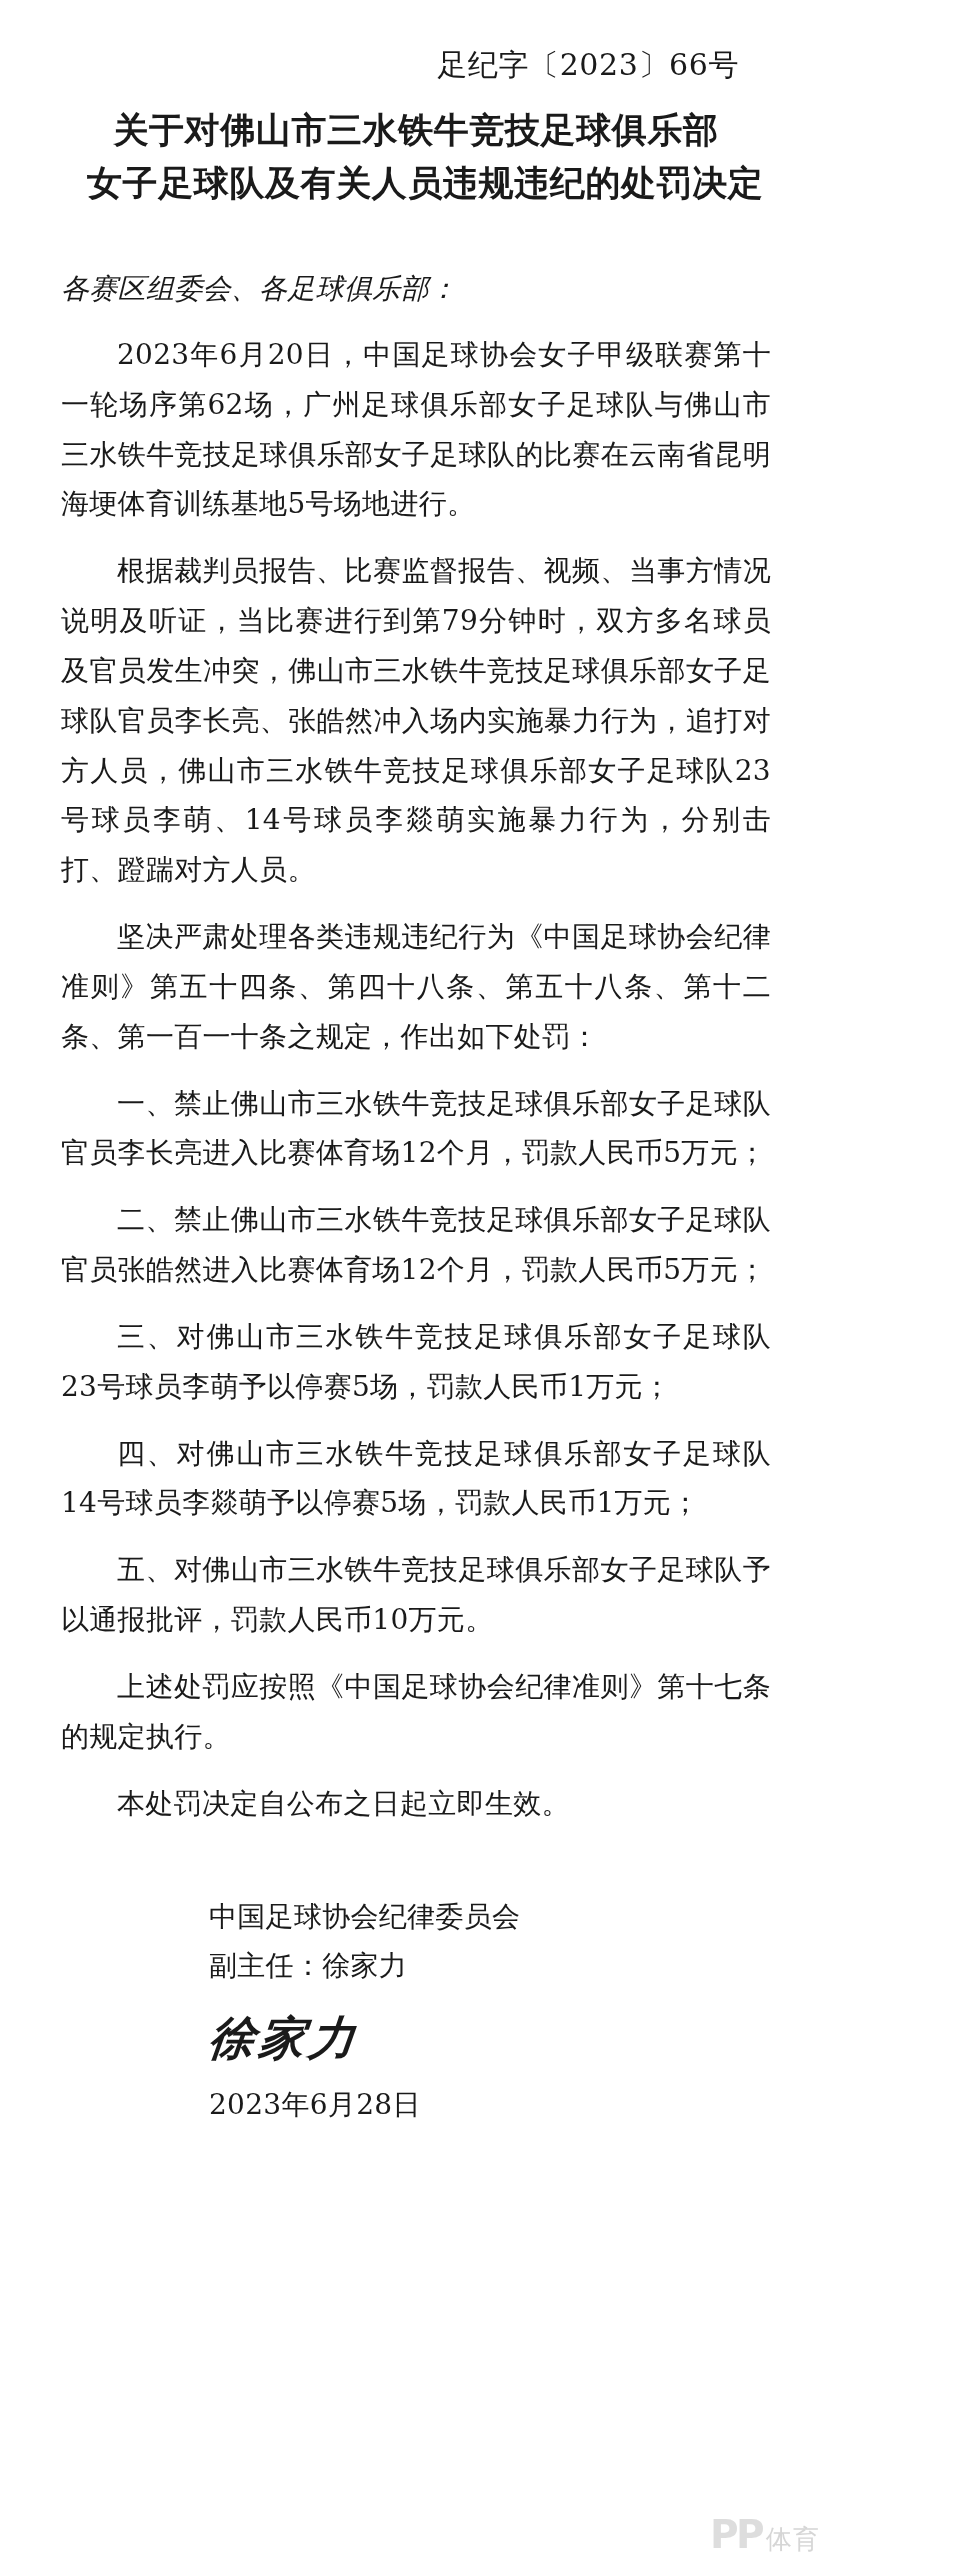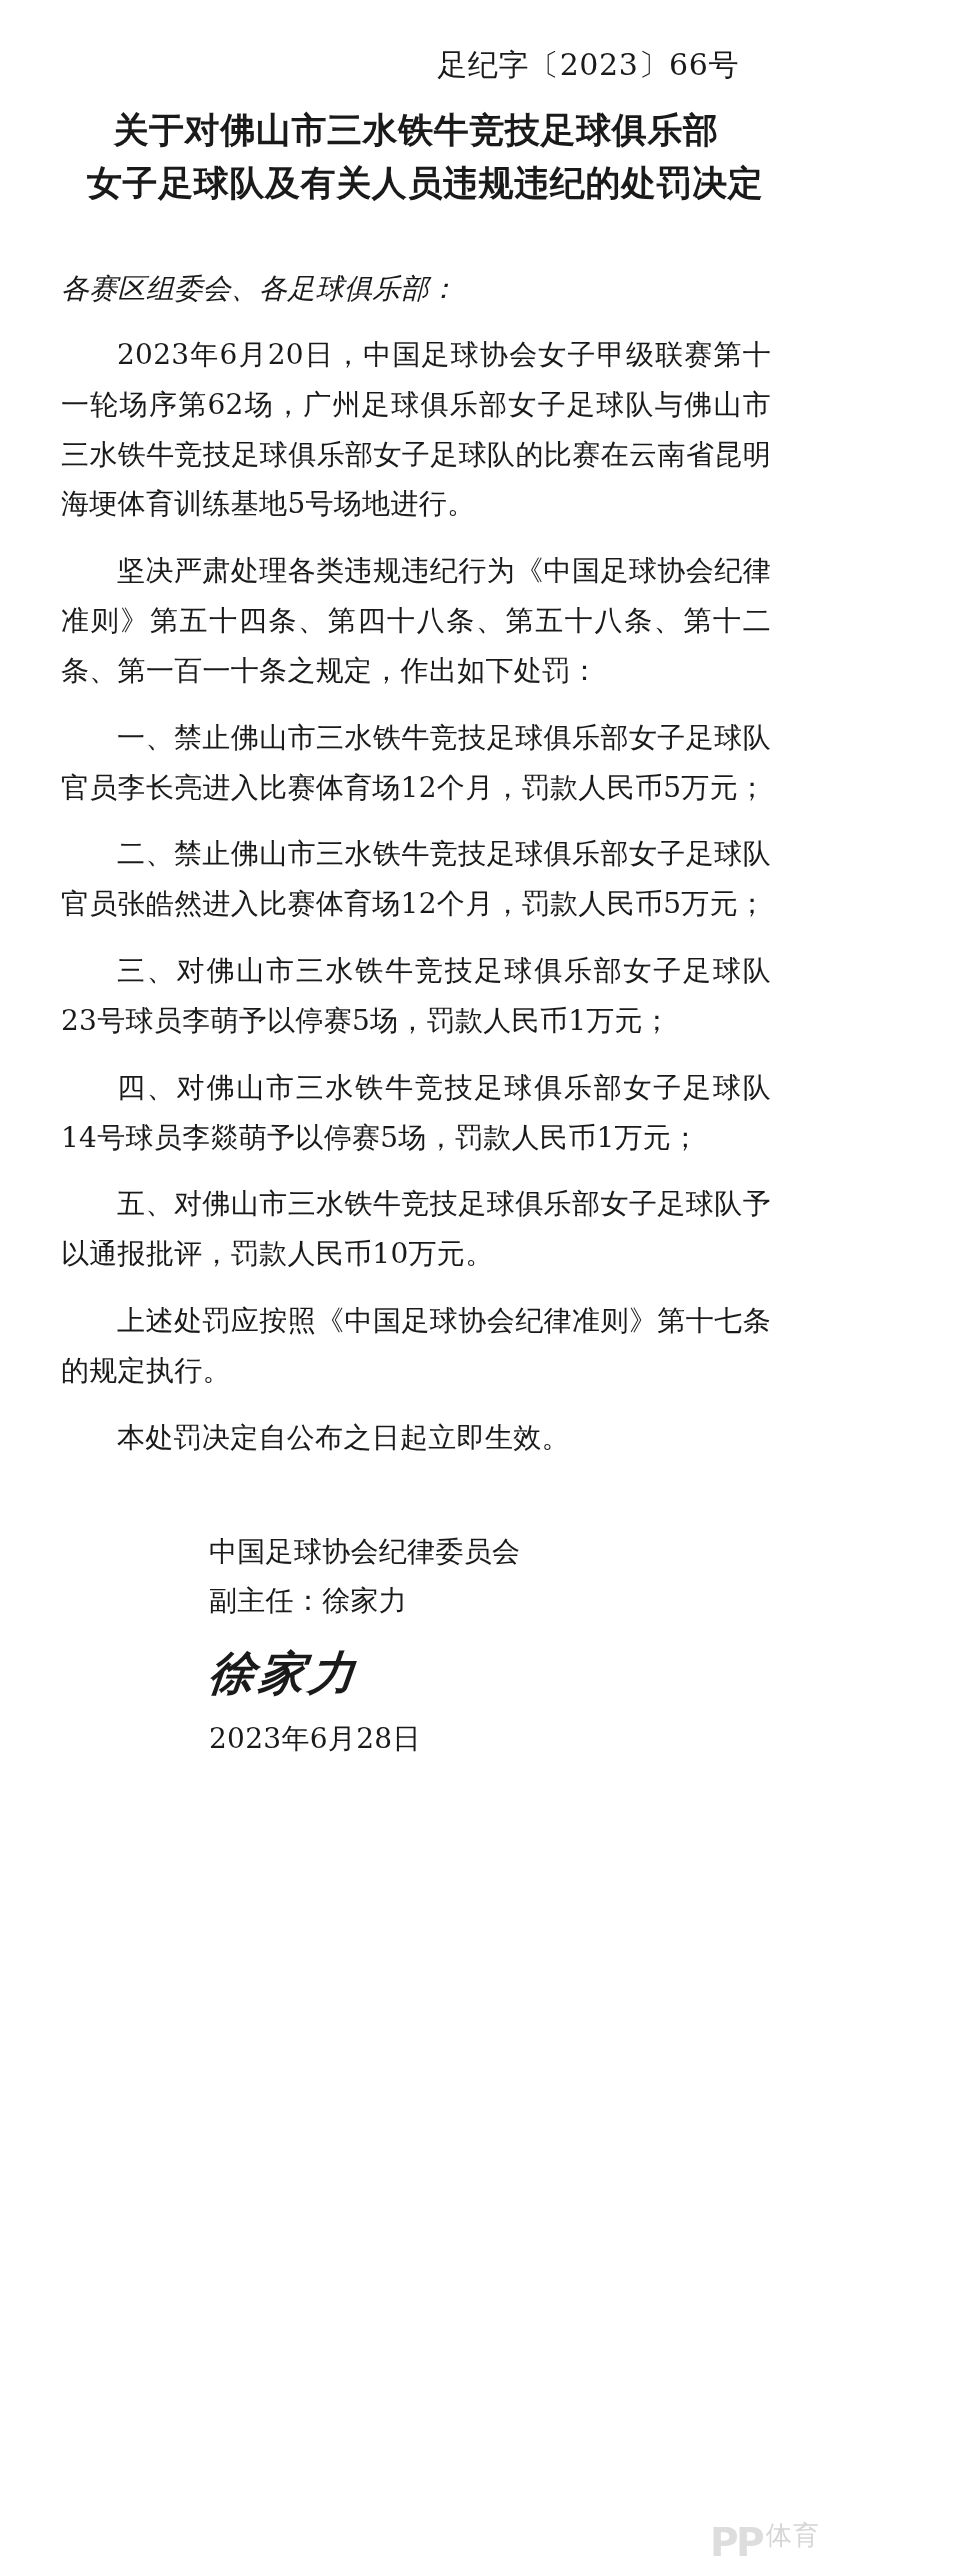--- a/index.html
+++ b/index.html
@@ -81,36 +81,36 @@
     display: inline-block;
   }
   .sig-date {
     font-size: 28px;
     letter-spacing: 0.3px;
     margin-top: 11.6px;
   }
   .watermark {
     position: absolute;
     right: 11.6px;
-    bottom: 14px;
+    bottom: 22px;
     display: flex;
-    align-items: flex-start;
+    align-items: flex-end;
     gap: 3.9px;
     opacity: 0.85;
   }
   .wm-pp {
     font-family: "DejaVu Sans", "Liberation Sans", sans-serif;
     font-weight: bold;
     font-size: 39px;
     color: #d8d8d8;
     letter-spacing: -2.6px;
     line-height: 1;
   }
   .wm-text {
-    font-family: Liberation Serif, serif;
+    font-family: Liberation Mono, monospace;
     font-size: 26px;
     color: #cfcfcf;
     letter-spacing: 1.3px;
     line-height: 1;
   }
 </style>
 </head>
 <body>
 
 <div class="page">
@@ -118,20 +118,21 @@
   <div class="doc-number">足纪字〔2023〕66号</div>
 
   <div class="title">
     <span class="line">关于对佛山市三水铁牛竞技足球俱乐部</span>
     <span class="line">女子足球队及有关人员违规违纪的处罚决定</span>
   </div>
 
   <div class="salutation">各赛区组委会、各足球俱乐部：</div>
 
   <div class="para">2023年6月20日，中国足球协会女子甲级联赛第十一轮场序第62场，广州足球俱乐部女子足球队与佛山市三水铁牛竞技足球俱乐部女子足球队的比赛在云南省昆明海埂体育训练基地5号场地进行。</div>
+  <div class="para">根据裁判员报告、比赛监督报告、视频、当事方情况说明及听证，当比赛进行到第79分钟时，双方多名球员及官员发生冲突，佛山市三水铁牛竞技足球俱乐部女子足球队官员李长亮、张皓然冲入场内实施暴力行为，追打对方人员，佛山市三水铁牛竞技足球俱乐部女子足球队23号球员李萌、14号球员李燚萌实施暴力行为，分别击打、蹬踹对方人员。</div>
   <div class="para">坚决严肃处理各类违规违纪行为《中国足球协会纪律准则》第五十四条、第四十八条、第五十八条、第十二条、第一百一十条之规定，作出如下处罚：</div>
   <div class="para">一、禁止佛山市三水铁牛竞技足球俱乐部女子足球队官员李长亮进入比赛体育场12个月，罚款人民币5万元；</div>
   <div class="para">二、禁止佛山市三水铁牛竞技足球俱乐部女子足球队官员张皓然进入比赛体育场12个月，罚款人民币5万元；</div>
   <div class="para">三、对佛山市三水铁牛竞技足球俱乐部女子足球队23号球员李萌予以停赛5场，罚款人民币1万元；</div>
   <div class="para">四、对佛山市三水铁牛竞技足球俱乐部女子足球队14号球员李燚萌予以停赛5场，罚款人民币1万元；</div>
   <div class="para">五、对佛山市三水铁牛竞技足球俱乐部女子足球队予以通报批评，罚款人民币10万元。</div>
   <div class="para">上述处罚应按照《中国足球协会纪律准则》第十七条的规定执行。</div>
   <div class="para">本处罚决定自公布之日起立即生效。</div>
 
   <div class="signature-block">

